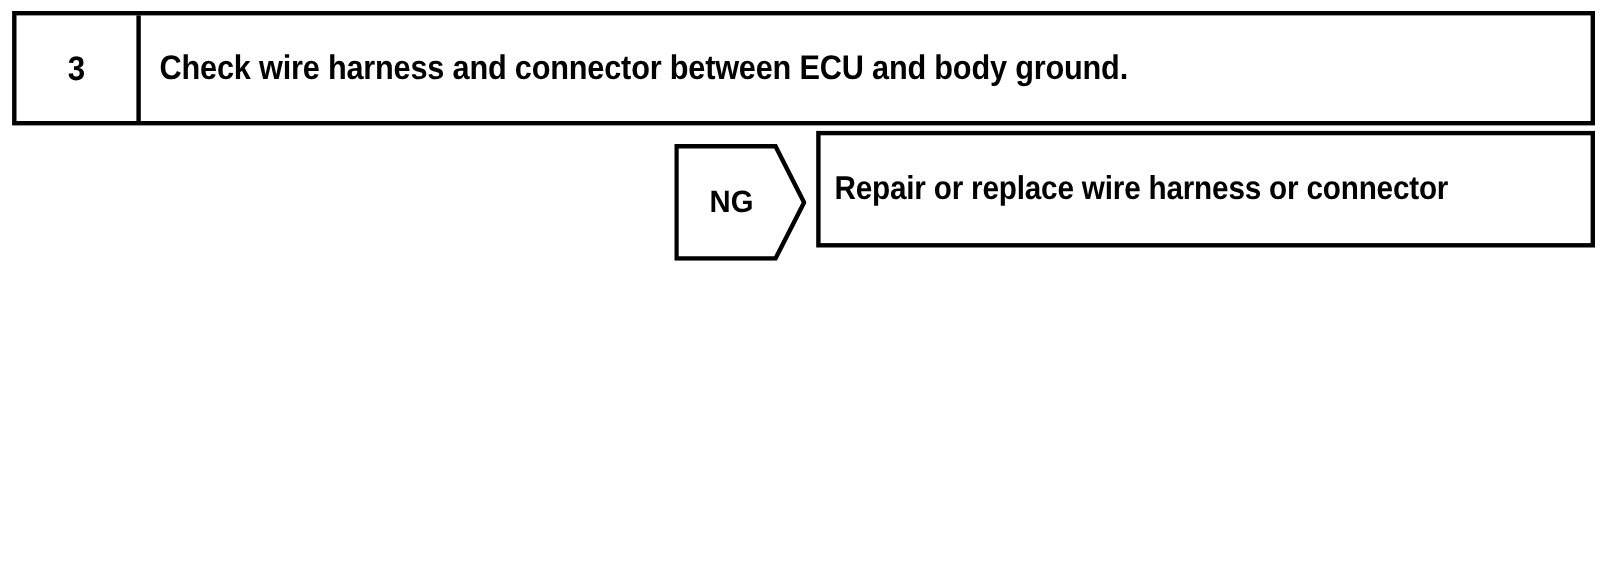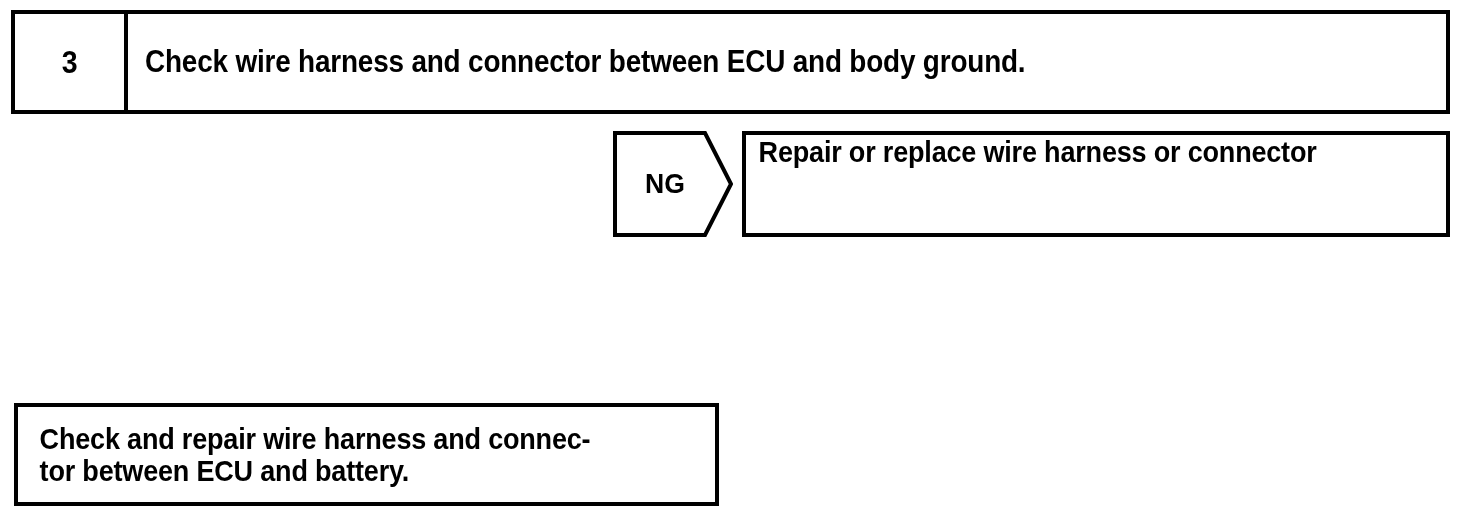--- a/index.html
+++ b/index.html
@@ -88,28 +88,28 @@
     align-items: center;
     justify-content: center;
     font-size: 28px;
     font-weight: bold;
     color: #000000;
     transform: scaleX(0.95);
   }
   .ng-action-box {
     position: absolute;
     left: 742px;
-    top: 131px;
+    top: 119px;
     width: 708px;
     height: 106px;
     box-sizing: border-box;
     border: 4px solid #000000;
     background: #ffffff;
     display: flex;
-    align-items: flex-start;
+    align-items: center;
   }
   .ng-action-text {
     padding-left: 14px;
     font-size: 30px;
     font-weight: bold;
     color: #000000;
     letter-spacing: -0.2px;
     white-space: nowrap;
     transform-origin: left center;
     transform: scaleX(0.90);
@@ -186,18 +186,14 @@
       <polygon points="2,2 92,2 118,53 92,104 2,104" fill="#ffffff" stroke="#000000" stroke-width="4" stroke-linejoin="miter"></polygon>
     </svg>
     <div class="ng-label">NG</div>
   </div>
 
   <div class="ng-action-box">
     <span class="ng-action-text">Repair or replace wire harness or connector</span>
   </div>
 
 
-  <div class="result-box">
-    <span class="result-text">Check and repair wire harness and connec-
-tor between ECU and battery.</span>
-  </div>
 
 </div>
 
 </body></html>

